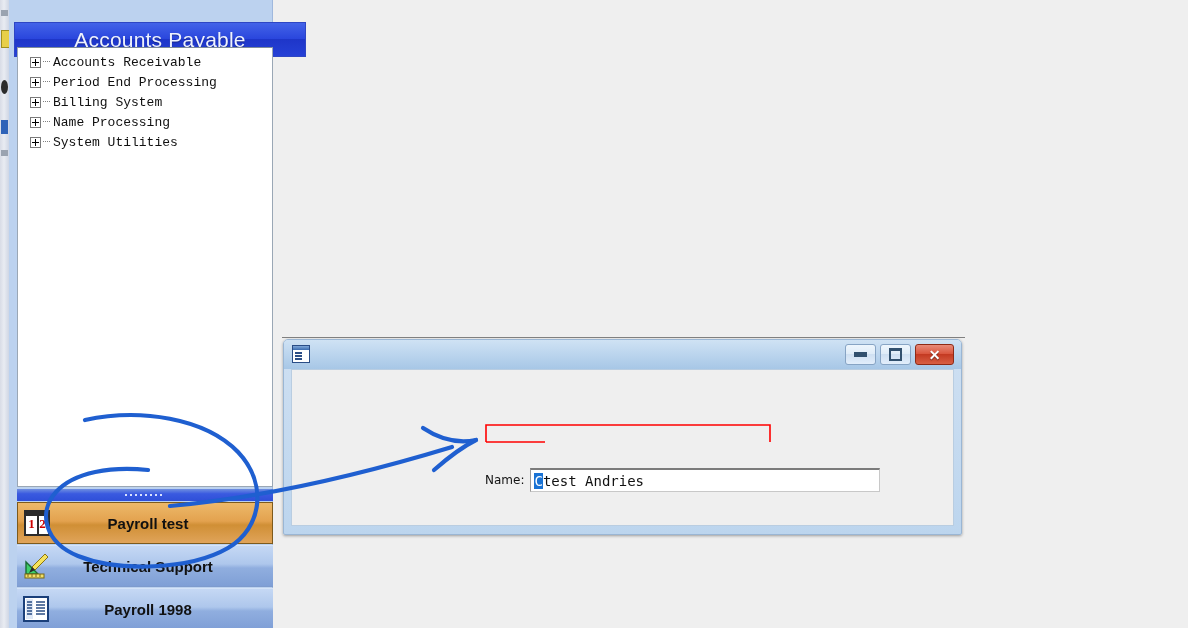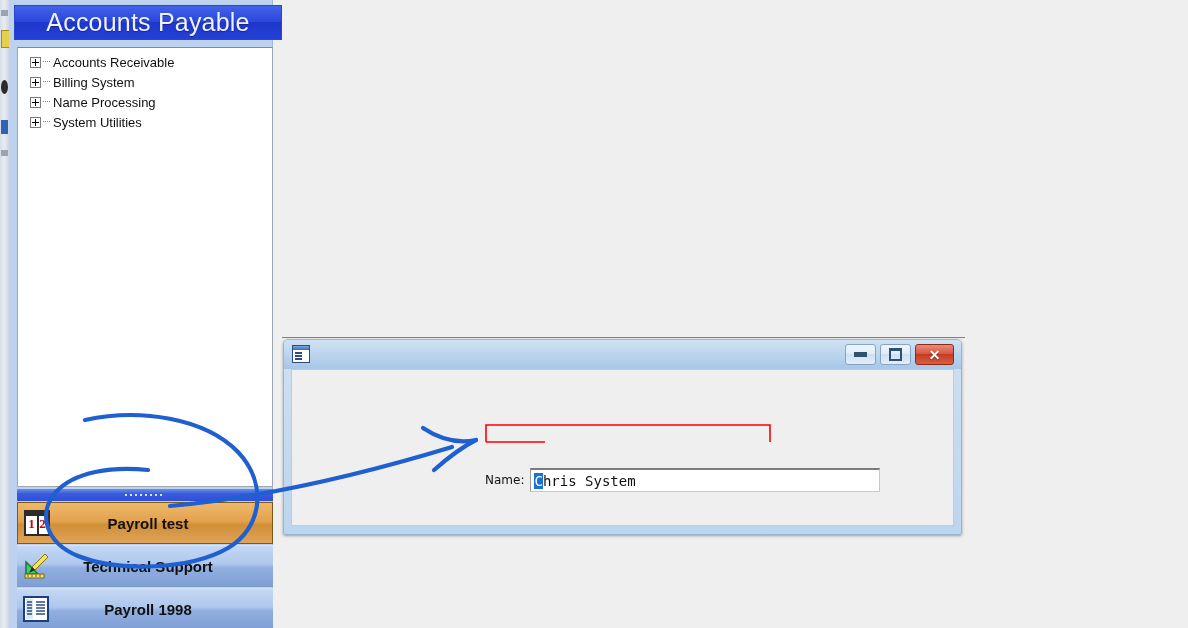--- a/index.html
+++ b/index.html
@@ -18,37 +18,37 @@
   #left-sliver .chip{position:absolute;left:1px;width:7px;}
 
   
   #sidebar{
     position:absolute;left:9px;top:0;width:264px;height:628px;
     background:#bcd2ef;
     border-right:1px solid #9fb8dd;
     box-sizing:border-box;
   }
   #sidebar-header{
-    position:absolute;left:5px;top:5px;width:268px;height:35px;
+    position:absolute;left:5px;top:22px;width:292px;height:35px;
     background:linear-gradient(to bottom,#4363e8 0%,#2a46dd 48%,#1e36c9 50%,#2540d6 100%);
     border:1px solid #2e46c4;
     box-sizing:border-box;
     display:flex;align-items:center;justify-content:center;
-    color:#eef2ff;font-size:25px;letter-spacing:.2px;
+    color:#eef2ff;font-size:21px;letter-spacing:.2px;
     text-shadow:0 1px 1px rgba(0,0,0,.35);
   }
   #tree-panel{
     position:absolute;left:8px;top:47px;width:256px;height:440px;
     background:#ffffff;border:1px solid #9aa7b5;border-top-color:#7e8b99;
     box-sizing:border-box;overflow:hidden;
   }
   .tree-item{
     height:20px;display:flex;align-items:center;padding-left:12px;
     font-size:13px;color:#101010;
-    font-family:Liberation Sans, sans-serif;
+    font-family:Liberation Mono, monospace;
   }
   .plusbox{
     width:9px;height:9px;border:1px solid #7a7a7a;background:#fff;
     position:relative;flex:0 0 auto;margin-right:2px;
   }
   .plusbox:before,.plusbox:after{
     content:"";position:absolute;background:#000;
   }
   .plusbox:before{left:1px;top:4px;width:7px;height:1px;}
   .plusbox:after{top:1px;left:4px;height:7px;width:1px;}
@@ -193,20 +193,25 @@
   </div>
 
   <div id="tree-panel">
 
     <div class="tree-item" style="margin-top:4px;">
       <span class="plusbox"></span>
       <span class="dotlead"></span>
       <span class="tree-label">Accounts Receivable</span>
     </div>
 
+    <div class="tree-item">
+      <span class="plusbox"></span>
+      <span class="dotlead"></span>
+      <span class="tree-label">Period End Processing</span>
+    </div>
 
     <div class="tree-item">
       <span class="plusbox"></span>
       <span class="dotlead"></span>
       <span class="tree-label">Billing System</span>
     </div>
 
     <div class="tree-item">
       <span class="plusbox"></span>
       <span class="dotlead"></span>
@@ -290,21 +295,21 @@
     <div id="btn-close">
       <span class="glyph-close">✕</span>
     </div>
   </div>
 
   <div id="dialog-client">
     <div id="field-row">
       <span id="name-label">Name:</span>
       <div id="name-input">
         <span class="sel-char">C</span>
-          <span>hris System</span>
+          <span>test Andries</span>
       </div>
     </div>
   </div>
 
 </div>
 
 <svg id="annot" viewBox="0 0 1188 628" xmlns="http://www.w3.org/2000/svg">
 
   <g>
     <path d="M 486,442 L 486,425 L 770,425 L 770,442" fill="none" stroke="#ff0000" stroke-width="1.6"></path>

